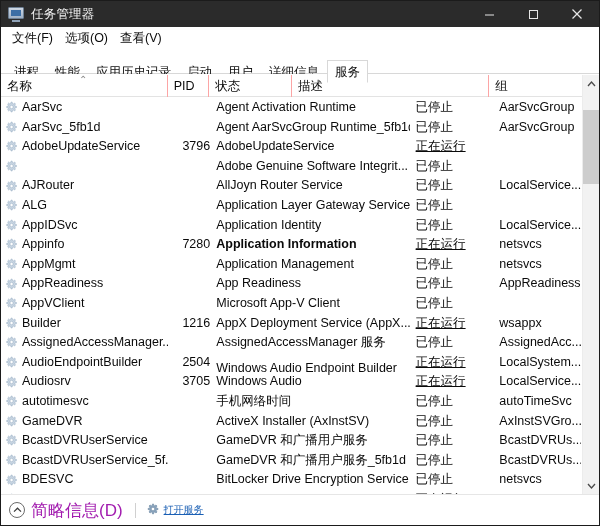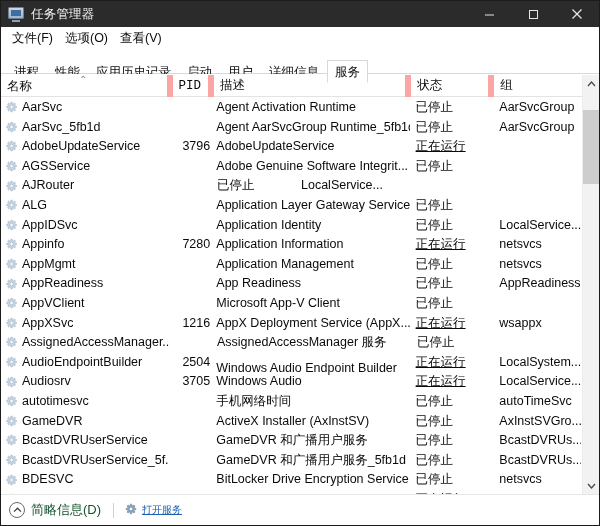--- a/index.html
+++ b/index.html
@@ -126,21 +126,21 @@
   .col-h {
     font-size: 12.5px;
     color: #0a0a0a;
     position: relative;
     height: 22px;
     line-height: 22px;
     padding-left: 6px;
     white-space: nowrap;
     overflow: hidden;
   }
-  .col-h + .col-h { border-left: 6px solid #fca5a5; font-family: Liberation Mono, monospace; }
+  .col-h + .col-h { border-left: 1px solid #fca5a5; }
   .sort-arrow {
     position: absolute;
     left: 78px; top: -1px;
     font-size: 10px; color: #8a8a8a;
     line-height: 12px;
   }
   .rows {
     position: absolute;
     top: 23px; left: 0; right: 0; bottom: 0;
     overflow: hidden;
@@ -198,21 +198,21 @@
   
   .statusbar {
     flex: 0 0 31px; height: 31px;
     background: #ffffff;
     border-top: 1px solid #e6e6e6;
     display: flex; align-items: center;
     padding-left: 8px;
   }
   .fewer-details {
     display: flex; align-items: center;
-    font-size: 13px; color: #14532d;
+    font-size: 17px; color: #a21caf;
     white-space: nowrap;
   }
   .chev-circle {
     width: 16px; height: 16px; border-radius: 50%;
     border: 1px solid #6b6b6b;
     display: flex; align-items: center; justify-content: center;
     margin-right: 6px;
     color: #3a3a3a;
   }
   .sep-bar {
@@ -278,22 +278,22 @@
   </div>
 
   <div class="listwrap">
 
     <div class="col-headers">
       <div class="col-h" style="width:168px">
         <span>名称</span>
         <span class="sort-arrow">⌃</span>
       </div>
       <div class="col-h" style="width:42px">PID</div>
+      <div class="col-h" style="width:84px">状态</div>
       <div class="col-h" style="width:200px">描述</div>
-      <div class="col-h" style="width:84px">状态</div>
       <div class="col-h" style="width:88px">组</div>
     </div>
 
     <div class="rows" id="rows">
         <div class="row">
           <div class="cell c-name" style="width: 168px;">
             <span class="svc-ico">
               <svg width="13" height="13" viewBox="0 0 16 16">
                 <g fill="#c9d6e3" stroke="#9fb3c7" stroke-width="0.8">
                   <path d="M7.4 1.4 L8.8 1.4 L9.1 3.1 L10.4 3.6 L11.7 2.5 L12.9 3.7 L11.9 5.1 L12.4 6.4 L14.1 6.7 L14.1 8.1 L12.4 8.4 L11.9 9.7 L12.9 11.0 L11.7 12.2 L10.4 11.2 L9.1 11.7 L8.8 13.4 L7.4 13.4 L7.1 11.7 L5.8 11.2 L4.5 12.2 L3.3 11.0 L4.3 9.7 L3.8 8.4 L2.1 8.1 L2.1 6.7 L3.8 6.4 L4.3 5.1 L3.3 3.7 L4.5 2.5 L5.8 3.6 L7.1 3.1 Z"></path>
@@ -345,40 +345,40 @@
         <div class="row">
           <div class="cell c-name" style="width: 168px;">
             <span class="svc-ico">
               <svg width="13" height="13" viewBox="0 0 16 16">
                 <g fill="#c9d6e3" stroke="#9fb3c7" stroke-width="0.8">
                   <path d="M7.4 1.4 L8.8 1.4 L9.1 3.1 L10.4 3.6 L11.7 2.5 L12.9 3.7 L11.9 5.1 L12.4 6.4 L14.1 6.7 L14.1 8.1 L12.4 8.4 L11.9 9.7 L12.9 11.0 L11.7 12.2 L10.4 11.2 L9.1 11.7 L8.8 13.4 L7.4 13.4 L7.1 11.7 L5.8 11.2 L4.5 12.2 L3.3 11.0 L4.3 9.7 L3.8 8.4 L2.1 8.1 L2.1 6.7 L3.8 6.4 L4.3 5.1 L3.3 3.7 L4.5 2.5 L5.8 3.6 L7.1 3.1 Z"></path>
                 </g>
                 <circle cx="8.1" cy="7.4" r="2.1" fill="#ffffff" stroke="#9fb3c7" stroke-width="0.8"></circle>
               </svg>
             </span>
-            <span class="nm">AGSService</span>
           </div>
           <div class="cell c-pid" style="width: 42px;"></div>
           <div class="cell c-desc" style="width: 200px;">Adobe Genuine Software Integrit...</div>
           <div class="cell c-status" style="width: 84px;"><span>已停止</span></div>
           <div class="cell c-group" style="width: 88px;"></div>
         </div>
         <div class="row">
           <div class="cell c-name" style="width: 168px;">
             <span class="svc-ico">
               <svg width="13" height="13" viewBox="0 0 16 16">
                 <g fill="#c9d6e3" stroke="#9fb3c7" stroke-width="0.8">
                   <path d="M7.4 1.4 L8.8 1.4 L9.1 3.1 L10.4 3.6 L11.7 2.5 L12.9 3.7 L11.9 5.1 L12.4 6.4 L14.1 6.7 L14.1 8.1 L12.4 8.4 L11.9 9.7 L12.9 11.0 L11.7 12.2 L10.4 11.2 L9.1 11.7 L8.8 13.4 L7.4 13.4 L7.1 11.7 L5.8 11.2 L4.5 12.2 L3.3 11.0 L4.3 9.7 L3.8 8.4 L2.1 8.1 L2.1 6.7 L3.8 6.4 L4.3 5.1 L3.3 3.7 L4.5 2.5 L5.8 3.6 L7.1 3.1 Z"></path>
                 </g>
                 <circle cx="8.1" cy="7.4" r="2.1" fill="#ffffff" stroke="#9fb3c7" stroke-width="0.8"></circle>
               </svg>
             </span>
             <span class="nm">AJRouter</span>
           </div>
           <div class="cell c-pid" style="width: 42px;"></div>
+          <div class="cell c-desc" style="width: 200px;">AllJoyn Router Service</div>
           <div class="cell c-status" style="width: 84px;"><span>已停止</span></div>
           <div class="cell c-group" style="width: 88px;">LocalService...</div>
         </div>
         <div class="row">
           <div class="cell c-name" style="width: 168px;">
             <span class="svc-ico">
               <svg width="13" height="13" viewBox="0 0 16 16">
                 <g fill="#c9d6e3" stroke="#9fb3c7" stroke-width="0.8">
                   <path d="M7.4 1.4 L8.8 1.4 L9.1 3.1 L10.4 3.6 L11.7 2.5 L12.9 3.7 L11.9 5.1 L12.4 6.4 L14.1 6.7 L14.1 8.1 L12.4 8.4 L11.9 9.7 L12.9 11.0 L11.7 12.2 L10.4 11.2 L9.1 11.7 L8.8 13.4 L7.4 13.4 L7.1 11.7 L5.8 11.2 L4.5 12.2 L3.3 11.0 L4.3 9.7 L3.8 8.4 L2.1 8.1 L2.1 6.7 L3.8 6.4 L4.3 5.1 L3.3 3.7 L4.5 2.5 L5.8 3.6 L7.1 3.1 Z"></path>
                 </g>
@@ -415,21 +415,21 @@
               <svg width="13" height="13" viewBox="0 0 16 16">
                 <g fill="#c9d6e3" stroke="#9fb3c7" stroke-width="0.8">
                   <path d="M7.4 1.4 L8.8 1.4 L9.1 3.1 L10.4 3.6 L11.7 2.5 L12.9 3.7 L11.9 5.1 L12.4 6.4 L14.1 6.7 L14.1 8.1 L12.4 8.4 L11.9 9.7 L12.9 11.0 L11.7 12.2 L10.4 11.2 L9.1 11.7 L8.8 13.4 L7.4 13.4 L7.1 11.7 L5.8 11.2 L4.5 12.2 L3.3 11.0 L4.3 9.7 L3.8 8.4 L2.1 8.1 L2.1 6.7 L3.8 6.4 L4.3 5.1 L3.3 3.7 L4.5 2.5 L5.8 3.6 L7.1 3.1 Z"></path>
                 </g>
                 <circle cx="8.1" cy="7.4" r="2.1" fill="#ffffff" stroke="#9fb3c7" stroke-width="0.8"></circle>
               </svg>
             </span>
             <span class="nm">Appinfo</span>
           </div>
           <div class="cell c-pid" style="width: 42px;">7280</div>
-          <div class="cell c-desc" style="width: 200px;">Application Information</div>
+          <div class="cell c-desc" style="width: 200px; font-weight: bold;">Application Information</div>
           <div class="cell c-status" style="width: 84px;"><span class="run">正在运行</span></div>
           <div class="cell c-group" style="width: 88px;">netsvcs</div>
         </div>
         <div class="row">
           <div class="cell c-name" style="width: 168px;">
             <span class="svc-ico">
               <svg width="13" height="13" viewBox="0 0 16 16">
                 <g fill="#c9d6e3" stroke="#9fb3c7" stroke-width="0.8">
                   <path d="M7.4 1.4 L8.8 1.4 L9.1 3.1 L10.4 3.6 L11.7 2.5 L12.9 3.7 L11.9 5.1 L12.4 6.4 L14.1 6.7 L14.1 8.1 L12.4 8.4 L11.9 9.7 L12.9 11.0 L11.7 12.2 L10.4 11.2 L9.1 11.7 L8.8 13.4 L7.4 13.4 L7.1 11.7 L5.8 11.2 L4.5 12.2 L3.3 11.0 L4.3 9.7 L3.8 8.4 L2.1 8.1 L2.1 6.7 L3.8 6.4 L4.3 5.1 L3.3 3.7 L4.5 2.5 L5.8 3.6 L7.1 3.1 Z"></path>
                 </g>
@@ -480,21 +480,21 @@
         <div class="row">
           <div class="cell c-name" style="width: 168px;">
             <span class="svc-ico">
               <svg width="13" height="13" viewBox="0 0 16 16">
                 <g fill="#c9d6e3" stroke="#9fb3c7" stroke-width="0.8">
                   <path d="M7.4 1.4 L8.8 1.4 L9.1 3.1 L10.4 3.6 L11.7 2.5 L12.9 3.7 L11.9 5.1 L12.4 6.4 L14.1 6.7 L14.1 8.1 L12.4 8.4 L11.9 9.7 L12.9 11.0 L11.7 12.2 L10.4 11.2 L9.1 11.7 L8.8 13.4 L7.4 13.4 L7.1 11.7 L5.8 11.2 L4.5 12.2 L3.3 11.0 L4.3 9.7 L3.8 8.4 L2.1 8.1 L2.1 6.7 L3.8 6.4 L4.3 5.1 L3.3 3.7 L4.5 2.5 L5.8 3.6 L7.1 3.1 Z"></path>
                 </g>
                 <circle cx="8.1" cy="7.4" r="2.1" fill="#ffffff" stroke="#9fb3c7" stroke-width="0.8"></circle>
               </svg>
             </span>
-            <span class="nm">AppXSvc</span>
+            <span class="nm">Builder</span>
           </div>
           <div class="cell c-pid" style="width: 42px;">1216</div>
           <div class="cell c-desc" style="width: 200px;">AppX Deployment Service (AppX...</div>
           <div class="cell c-status" style="width: 84px;"><span class="run">正在运行</span></div>
           <div class="cell c-group" style="width: 88px;">wsappx</div>
         </div>
         <div class="row">
           <div class="cell c-name" style="width: 168px;">
             <span class="svc-ico">
               <svg width="13" height="13" viewBox="0 0 16 16">
@@ -502,20 +502,21 @@
                   <path d="M7.4 1.4 L8.8 1.4 L9.1 3.1 L10.4 3.6 L11.7 2.5 L12.9 3.7 L11.9 5.1 L12.4 6.4 L14.1 6.7 L14.1 8.1 L12.4 8.4 L11.9 9.7 L12.9 11.0 L11.7 12.2 L10.4 11.2 L9.1 11.7 L8.8 13.4 L7.4 13.4 L7.1 11.7 L5.8 11.2 L4.5 12.2 L3.3 11.0 L4.3 9.7 L3.8 8.4 L2.1 8.1 L2.1 6.7 L3.8 6.4 L4.3 5.1 L3.3 3.7 L4.5 2.5 L5.8 3.6 L7.1 3.1 Z"></path>
                 </g>
                 <circle cx="8.1" cy="7.4" r="2.1" fill="#ffffff" stroke="#9fb3c7" stroke-width="0.8"></circle>
               </svg>
             </span>
             <span class="nm">AssignedAccessManager...</span>
           </div>
           <div class="cell c-pid" style="width: 42px;"></div>
           <div class="cell c-desc" style="width: 200px;">AssignedAccessManager 服务</div>
           <div class="cell c-status" style="width: 84px;"><span>已停止</span></div>
+          <div class="cell c-group" style="width: 88px;">AssignedAcc...</div>
         </div>
         <div class="row">
           <div class="cell c-name" style="width: 168px;">
             <span class="svc-ico">
               <svg width="13" height="13" viewBox="0 0 16 16">
                 <g fill="#c9d6e3" stroke="#9fb3c7" stroke-width="0.8">
                   <path d="M7.4 1.4 L8.8 1.4 L9.1 3.1 L10.4 3.6 L11.7 2.5 L12.9 3.7 L11.9 5.1 L12.4 6.4 L14.1 6.7 L14.1 8.1 L12.4 8.4 L11.9 9.7 L12.9 11.0 L11.7 12.2 L10.4 11.2 L9.1 11.7 L8.8 13.4 L7.4 13.4 L7.1 11.7 L5.8 11.2 L4.5 12.2 L3.3 11.0 L4.3 9.7 L3.8 8.4 L2.1 8.1 L2.1 6.7 L3.8 6.4 L4.3 5.1 L3.3 3.7 L4.5 2.5 L5.8 3.6 L7.1 3.1 Z"></path>
                 </g>
                 <circle cx="8.1" cy="7.4" r="2.1" fill="#ffffff" stroke="#9fb3c7" stroke-width="0.8"></circle>
               </svg>

